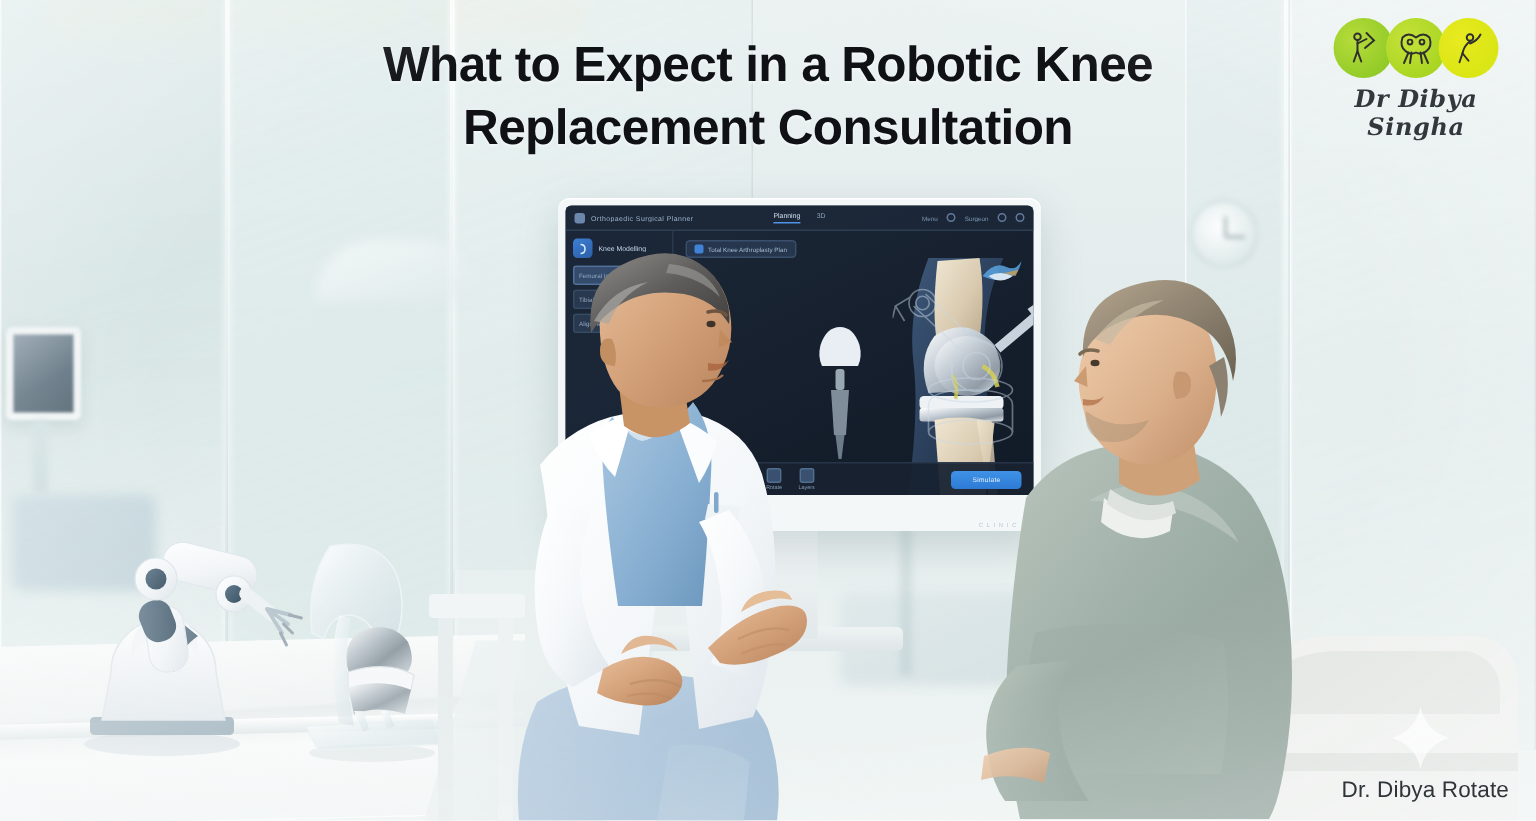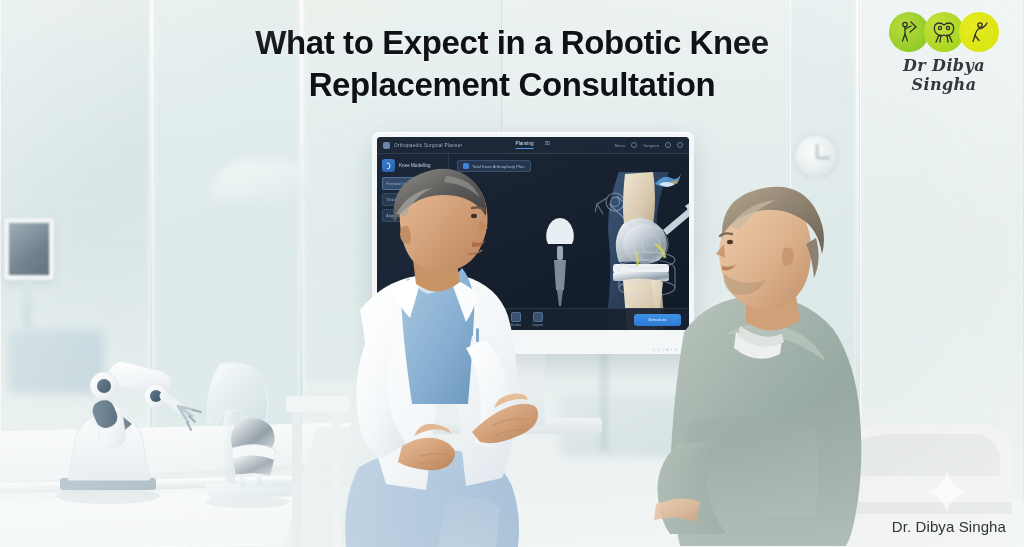--- a/index.html
+++ b/index.html
@@ -686,16 +686,16 @@
       </div>
     </div>
     <div class="logo-name">Dr Dibya Singha</div>
   </div>
 
   <div class="sparkle">
     <svg viewBox="0 0 38 42" width="38" height="42">
       <path d="M19 0 q3 16 19 21 q-16 5 -19 21 q-3 -16 -19 -21 q16 -5 19 -21 z" fill="#ffffff" opacity=".78"></path>
     </svg>
   </div>
-  <div class="watermark">Dr. Dibya Singha</div>
+  <div class="watermark">Dr. Dibya Rotate</div>
 
   <div class="vignette"></div>
 </div>
 
 </body></html>

